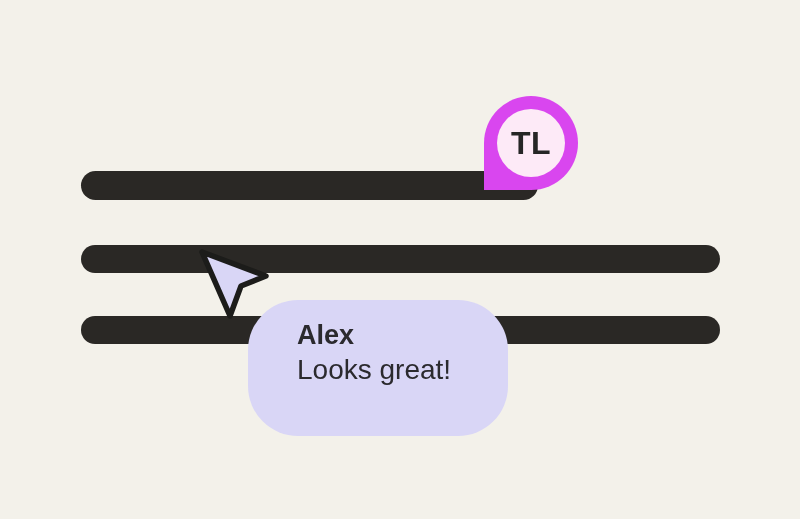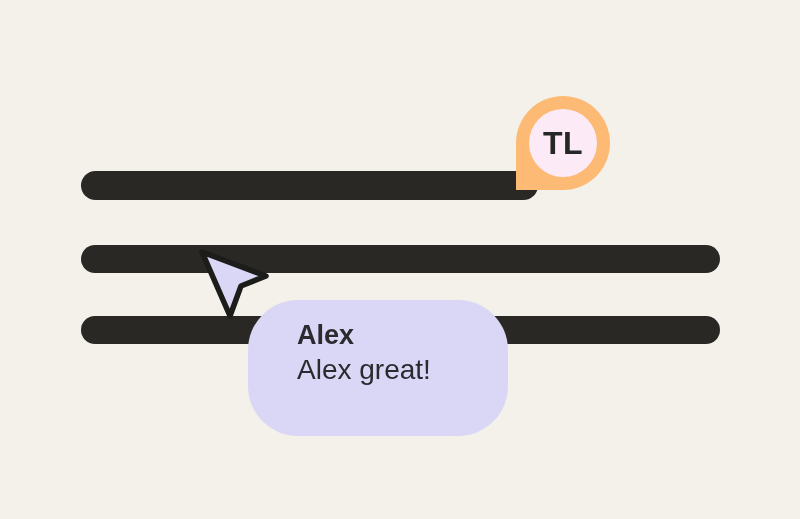--- a/index.html
+++ b/index.html
@@ -22,25 +22,25 @@
     border-radius: 15px;
     background: #2a2825;
   }
   .line-1 { left: 81px; top: 171px; width: 457px; }
   .line-2 { left: 81px; top: 245px; width: 639px; height: 28px; }
   .line-3 { left: 81px; top: 316px; width: 639px; height: 28px; }
 
   
   .badge {
     position: absolute;
-    left: 516px;
+    left: 484px;
     top: 96px;
     width: 94px;
     height: 94px;
-    background: #fdba74;
+    background: #d946ef;
     border-radius: 50% 50% 50% 0; 
     display: flex;
     align-items: center;
     justify-content: center;
   }
   .badge-circle {
     width: 68px;
     height: 68px;
     border-radius: 50%;
     background: #fdeaf7;
@@ -104,16 +104,16 @@
       <span class="badge-initials">TL</span>
     </div>
   </div>
 
   <svg class="cursor-layer" viewBox="0 0 800 519">
     <polygon points="202,252 266,276 241,286 230,316" stroke-width="5.5" stroke-linejoin="round" stroke-linecap="round" fill="#d9d6f6" stroke="#1c1c1a"></polygon>
   </svg>
 
   <div class="comment-bubble">
     <div class="comment-author">Alex</div>
-    <div class="comment-message">Alex great!</div>
+    <div class="comment-message">Looks great!</div>
   </div>
 
 </div>
 
 </body></html>

